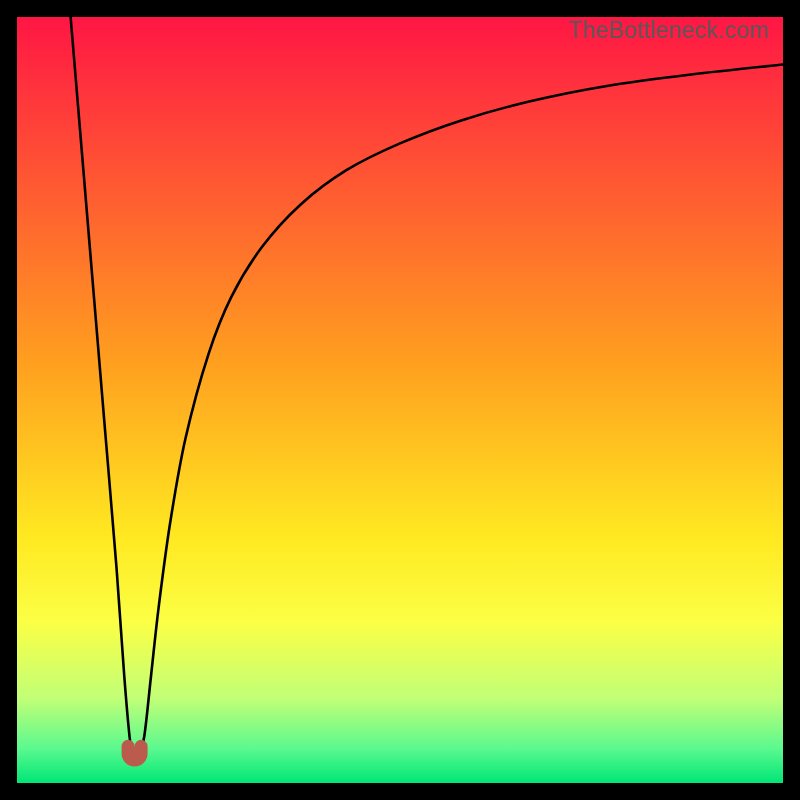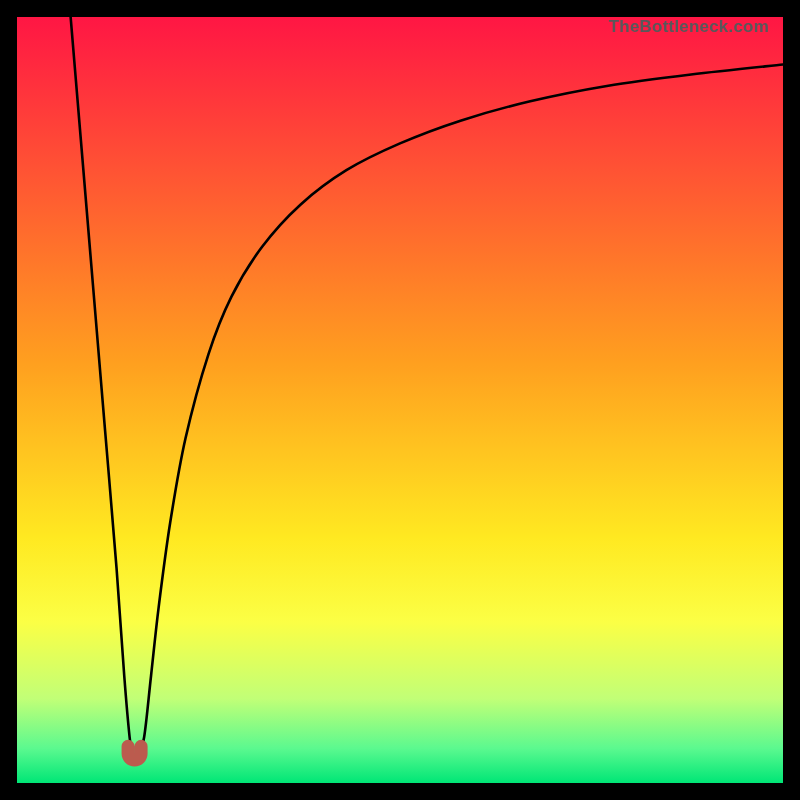--- a/index.html
+++ b/index.html
@@ -25,22 +25,22 @@
     top: 17px;
     width: 766px;
     height: 766px;
     overflow: hidden;
   }
   .watermark {
     position: absolute;
     top: 0px;
     right: 14px;
     color: #58585a;
-    font-size: 17px;
-    font-weight: 700;
+    font-size: 23px;
+    font-weight: 400;
     letter-spacing: 0.2px;
     z-index: 10;
   }
   svg {
     display: block;
   }
 </style>
 </head>
 <body>
 

